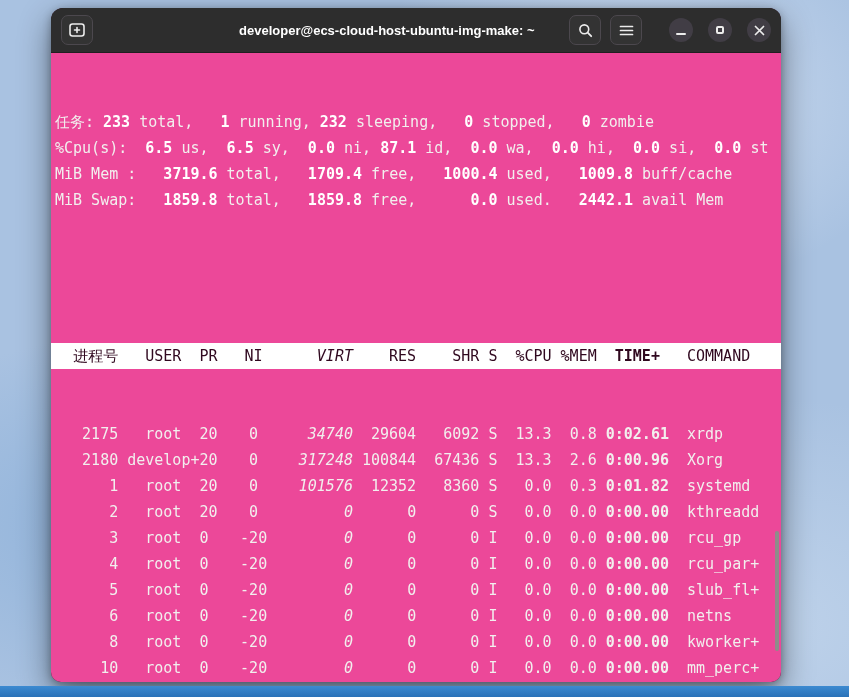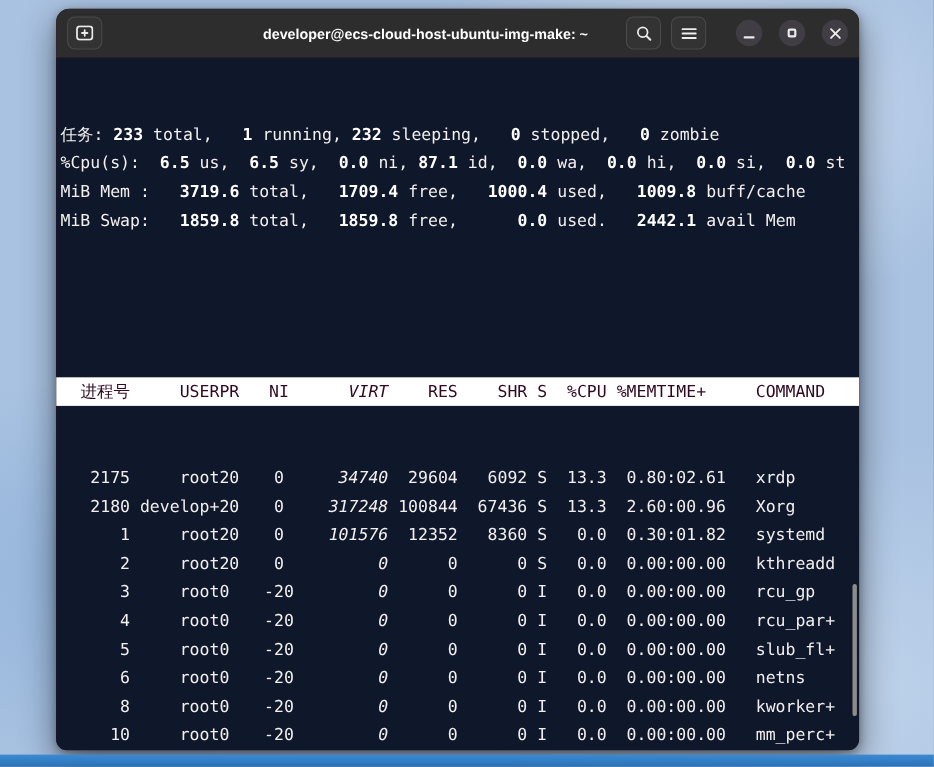--- a/index.html
+++ b/index.html
@@ -38,41 +38,41 @@
   .tb-right{margin-left:auto;display:flex;align-items:center;gap:9px;}
   .win-controls{display:flex;align-items:center;gap:15px;margin-left:18px;}
   .circle-btn{
     width:24px;height:24px;border-radius:50%;border:none;background:#413d45;
     display:flex;align-items:center;justify-content:center;padding:0;cursor:pointer;color:#eee;
   }
   .glyph-min{display:block;width:10px;height:2px;background:#ececec;margin-top:8px;border-radius:1px;}
   .glyph-max{display:block;width:8px;height:8px;border:2px solid #ececec;border-radius:2px;box-sizing:border-box;}
   
   .terminal{
-    flex:1;position:relative;background:#0f172a;color:#f2efee;
+    flex:1;position:relative;background:#ec4899;color:#f2efee;
     font-family:"DejaVu Sans Mono","Liberation Mono",monospace;
     font-size:15px;line-height:26px;
     padding:4px 4px 0 4px;overflow:hidden;white-space:pre;
   }
   .term-line{height:26px;white-space:pre;}
   .term-line .b{font-weight:bold;color:#ffffff;}
   .blank{height:26px;}
   .proc-row{display:flex;height:26px;line-height:26px;white-space:pre;}
   .proc-row span{display:inline-block;box-sizing:border-box;}
   .c0{width:7ch;text-align:right;}
-  .c1{width:9ch;padding-left:1ch;text-align:right;}
+  .c1{width:9ch;padding-left:1ch;text-align:center;}
   .c2{width:4ch;text-align:left;}
   .c3{width:4ch;text-align:center;}
   .c4{width:9ch;text-align:right;font-style:italic;}
   .c5{width:7ch;text-align:right;}
   .c6{width:7ch;text-align:right;}
   .c7{width:2ch;text-align:right;}
   .c8{width:6ch;text-align:right;}
   .c9{width:5ch;text-align:right;}
-  .c10{width:9ch;text-align:left;}
+  .c10{width:9ch;text-align:center;font-weight:bold;}
   .c11{padding-left:1ch;text-align:left;flex:1;}
   .proc-header-row{background:#ffffff;color:#30081f;margin:0 -4px;padding:0 4px;}
   .scroll-thumb{position:absolute;right:2px;top:76%;height:19%;width:4px;border-radius:2px;background:#8e8c8a;}
 </style>
 </head>
 <body>
 
 <div class="desktop">
 
   <div class="window">

